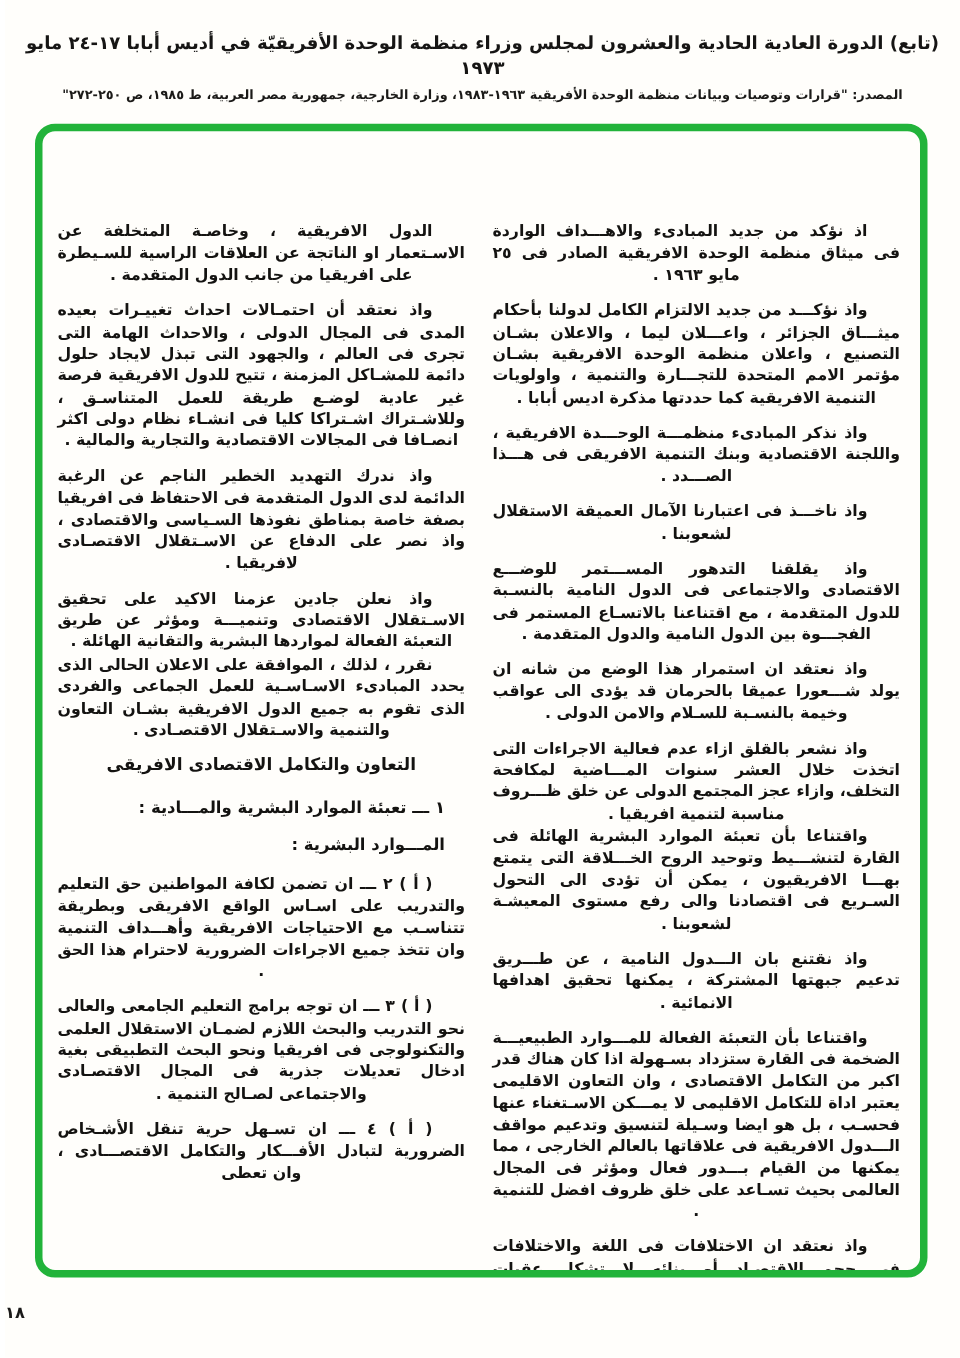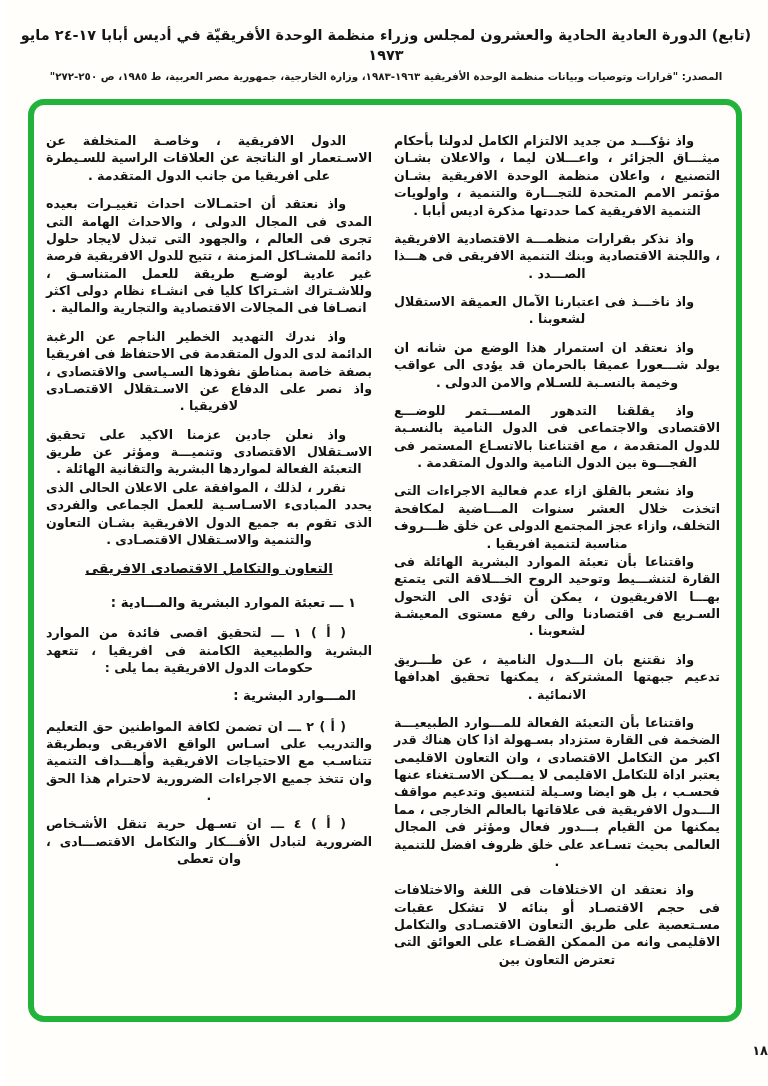--- a/index.html
+++ b/index.html
@@ -17,72 +17,73 @@
     border:6px solid #22b33a;border-radius:16px;background:#fffefb;box-sizing:content-box;
   }
   .columns{
     position:absolute;top:0;left:0;right:0;bottom:0;
     display:flex;direction:rtl;gap:22px;
     padding:27px 16px 8px 12px;box-sizing:border-box;overflow:hidden;
   }
   .col{
     flex:1;min-width:0;direction:rtl;
     font-size:12.6px;font-weight:bold;line-height:1.38;
-    text-align:justify;color:#141311;
+    text-align:justify;color:#141311;margin-top:44px;
   }
   .col p{margin:0 0 11px 0;text-indent:26px;text-align-last:center;}
   .col p.tight{margin-top:-10px;}
   .col p.center-heading{
     text-align:left;text-align-last:center;text-indent:0;
-    font-size:13.6px;margin:6px 0 16px 0;text-decoration:underline;
+    font-size:13.6px;margin:6px 0 16px 0;
   }
   .col p.side-heading{
     text-align:right;text-align-last:right;text-indent:16px;
     font-size:13.2px;margin:2px 0 12px 0;
   }
   .pagenum{
-    position:absolute;bottom:28px;left:0;right:0;text-align:right;
+    position:absolute;bottom:28px;left:0;right:0;text-align:left;
     font-size:13px;font-weight:bold;color:#1a1918;
   }
 </style>
 </head>
 <body>
 
 <div class="page">
 
   <div class="header">
     <div class="h1">(تابع) الدورة العادية الحادية والعشرون لمجلس وزراء منظمة الوحدة الأفريقيّة في أديس أبابا ١٧-٢٤ مايو ١٩٧٣</div>
     <div class="h2">المصدر: "قرارات وتوصيات وبيانات منظمة الوحدة الأفريقية ١٩٦٣-١٩٨٣، وزارة الخارجية، جمهورية مصر العربية، ط ١٩٨٥، ص ٢٥٠-٢٧٢"</div>
   </div>
 
   <div class="frame">
     <div class="columns">
       <div class="col">
+          <p class="para">اذ نؤكد من جديد المبادىء والاهـــداف الواردة فى ميثاق منظمة الوحدة الافريقية الصادر فى ٢٥ مايو ١٩٦٣ .</p>
           <p class="para">واذ نؤكـــد من جديد الالتزام الكامل لدولنا بأحكام ميثـــاق الجزائر ، واعـــلان ليما ، والاعلان بشـان التصنيع ، واعلان منظمة الوحدة الافريقية بشـان مؤتمر الامم المتحدة للتجـــارة والتنمية ، واولويات التنمية الافريقية كما حددتها مذكرة اديس أبابا .</p>
-          <p class="para">واذ نذكر بقرارات منظمـــة الاقتصادية الافريقية ، واللجنة الاقتصادية وبنك التنمية الافريقى فى هـــذا الصـــدد .</p>
+          <p class="para">واذ نذكر المبادىء منظمـــة الوحـــدة الافريقية ، واللجنة الاقتصادية وبنك التنمية الافريقى فى هـــذا الصـــدد .</p>
           <p class="para">واذ ناخـــذ فى اعتبارنا الآمال العميقة الاستقلال لشعوبنا .</p>
+          <p class="para">واذ يقلقنا التدهور المســـتمر للوضـــع الاقتصادى والاجتماعى فى الدول النامية بالنسـبة للدول المتقدمة ، مع اقتناعنا بالاتسـاع المستمر فى الفجـــوة بين الدول النامية والدول المتقدمة .</p>
           <p class="para">واذ نعتقد ان استمرار هذا الوضع من شانه ان يولد شـــعورا عميقا بالحرمان قد يؤدى الى عواقب وخيمة بالنسـبة للسـلام والامن الدولى .</p>
-          <p class="para">واذ يقلقنا التدهور المســـتمر للوضـــع الاقتصادى والاجتماعى فى الدول النامية بالنسـبة للدول المتقدمة ، مع اقتناعنا بالاتسـاع المستمر فى الفجـــوة بين الدول النامية والدول المتقدمة .</p>
           <p class="para">واذ نشعر بالقلق ازاء عدم فعالية الاجراءات التى اتخذت خلال العشر سنوات المـــاضية لمكافحة التخلف، وازاء عجز المجتمع الدولى عن خلق ظـــروف مناسبة لتنمية افريقيا .</p>
           <p class="para tight">واقتناعا بأن تعبئة الموارد البشرية الهائلة فى القارة لتنشـــيط وتوحيد الروح الخـــلاقة التى يتمتع بهـــا الافريقيون ، يمكن أن تؤدى الى التحول السـريع فى اقتصادنا والى رفع مستوى المعيشـة لشعوبنا .</p>
           <p class="para">واذ نقتنع بان الـــدول النامية ، عن طـــريق تدعيم جبهتها المشتركة ، يمكنها تحقيق اهدافها الانمائية .</p>
           <p class="para">واقتناعا بأن التعبئة الفعالة للمـــوارد الطبيعيـــة الضخمة فى القارة ستزداد بسـهولة اذا كان هناك قدر اكبر من التكامل الاقتصادى ، وان التعاون الاقليمى يعتبر اداة للتكامل الاقليمى لا يمـــكن الاسـتغناء عنها فحسـب ، بل هو ايضا وسـيلة لتنسيق وتدعيم مواقف الـــدول الافريقية فى علاقاتها بالعالم الخارجى ، مما يمكنها من القيام بـــدور فعال ومؤثر فى المجال العالمى بحيث تسـاعد على خلق ظروف افضل للتنمية .</p>
           <p class="para">واذ نعتقد ان الاختلافات فى اللغة والاختلافات فى حجم الاقتصـاد أو بنائه لا تشكل عقبات مسـتعصية على طريق التعاون الاقتصـادى والتكامل الاقليمى وانه من الممكن القضـاء على العوائق التى تعترض التعاون بين</p>
         </div>
       <div class="col">
           <p class="para">الدول الافريقية ، وخاصـة المتخلفة عن الاسـتعمار او الناتجة عن العلاقات الراسية للسـيطرة على افريقيا من جانب الدول المتقدمة .</p>
           <p class="para">واذ نعتقد أن احتمـالات احداث تغييـرات بعيده المدى فى المجال الدولى ، والاحداث الهامة التى تجرى فى العالم ، والجهود التى تبذل لايجاد حلول دائمة للمشـاكل المزمنة ، تتيح للدول الافريقية فرصة غير عادية لوضـع طريقة للعمل المتناسـق ، وللاشـتراك اشـتراكا كليا فى انشـاء نظام دولى اكثر انصـافا فى المجالات الاقتصادية والتجارية والمالية .</p>
           <p class="para">واذ ندرك التهديد الخطير الناجم عن الرغبة الدائمة لدى الدول المتقدمة فى الاحتفاظ فى افريقيا بصفة خاصة بمناطق نفوذها السـياسى والاقتصادى ، واذ نصر على الدفاع عن الاسـتقلال الاقتصـادى لافريقيا .</p>
           <p class="para">واذ نعلن جادين عزمنا الاكيد على تحقيق الاسـتقلال الاقتصادى وتنميـــة ومؤثر عن طريق التعبئة الفعالة لمواردها البشرية والتقانية الهائلة .</p>
           <p class="para tight">نقرر ، لذلك ، الموافقة على الاعلان الحالى الذى يحدد المبادىء الاسـاسـية للعمل الجماعى والفردى الذى تقوم به جميع الدول الافريقية بشـان التعاون والتنمية والاسـتقلال الاقتصـادى .</p>
           <p class="center-heading">التعاون والتكامل الاقتصادى الافريقى</p>
           <p class="side-heading">١ ـــ تعبئة الموارد البشرية والمـــادية :</p>
-          <p class="para">( أ ) ١ ـــ لتحقيق اقصى فائدة من الموارد البشرية والطبيعية الكامنة فى افريقيا ، تتعهد حكومات الدول الافريقية بما يلى :</p>
           <p class="side-heading">المـــوارد البشرية :</p>
           <p class="para">( أ ) ٢ ـــ ان تضمن لكافة المواطنين حق التعليم والتدريب على اسـاس الواقع الافريقى وبطريقة تتناسـب مع الاحتياجات الافريقية وأهـــداف التنمية وان تتخذ جميع الاجراءات الضرورية لاحترام هذا الحق .</p>
+          <p class="para">( أ ) ٣ ـــ ان توجه برامج التعليم الجامعى والعالى نحو التدريب والبحث اللازم لضمـان الاستقلال العلمى والتكنولوجى فى افريقيا ونحو البحث التطبيقى بغية ادخال تعديلات جذرية فى المجال الاقتصـادى والاجتماعى لصـالح التنمية .</p>
           <p class="para">( أ ) ٤ ـــ ان تسـهل حرية تنقل الأشـخاص الضرورية لتبادل الأفـــكار والتكامل الاقتصـــادى ، وان تعطى</p>
         </div>
     </div>
   </div>
 
   <div class="pagenum">١٨</div>
 
 </div>
 
 </body></html>

